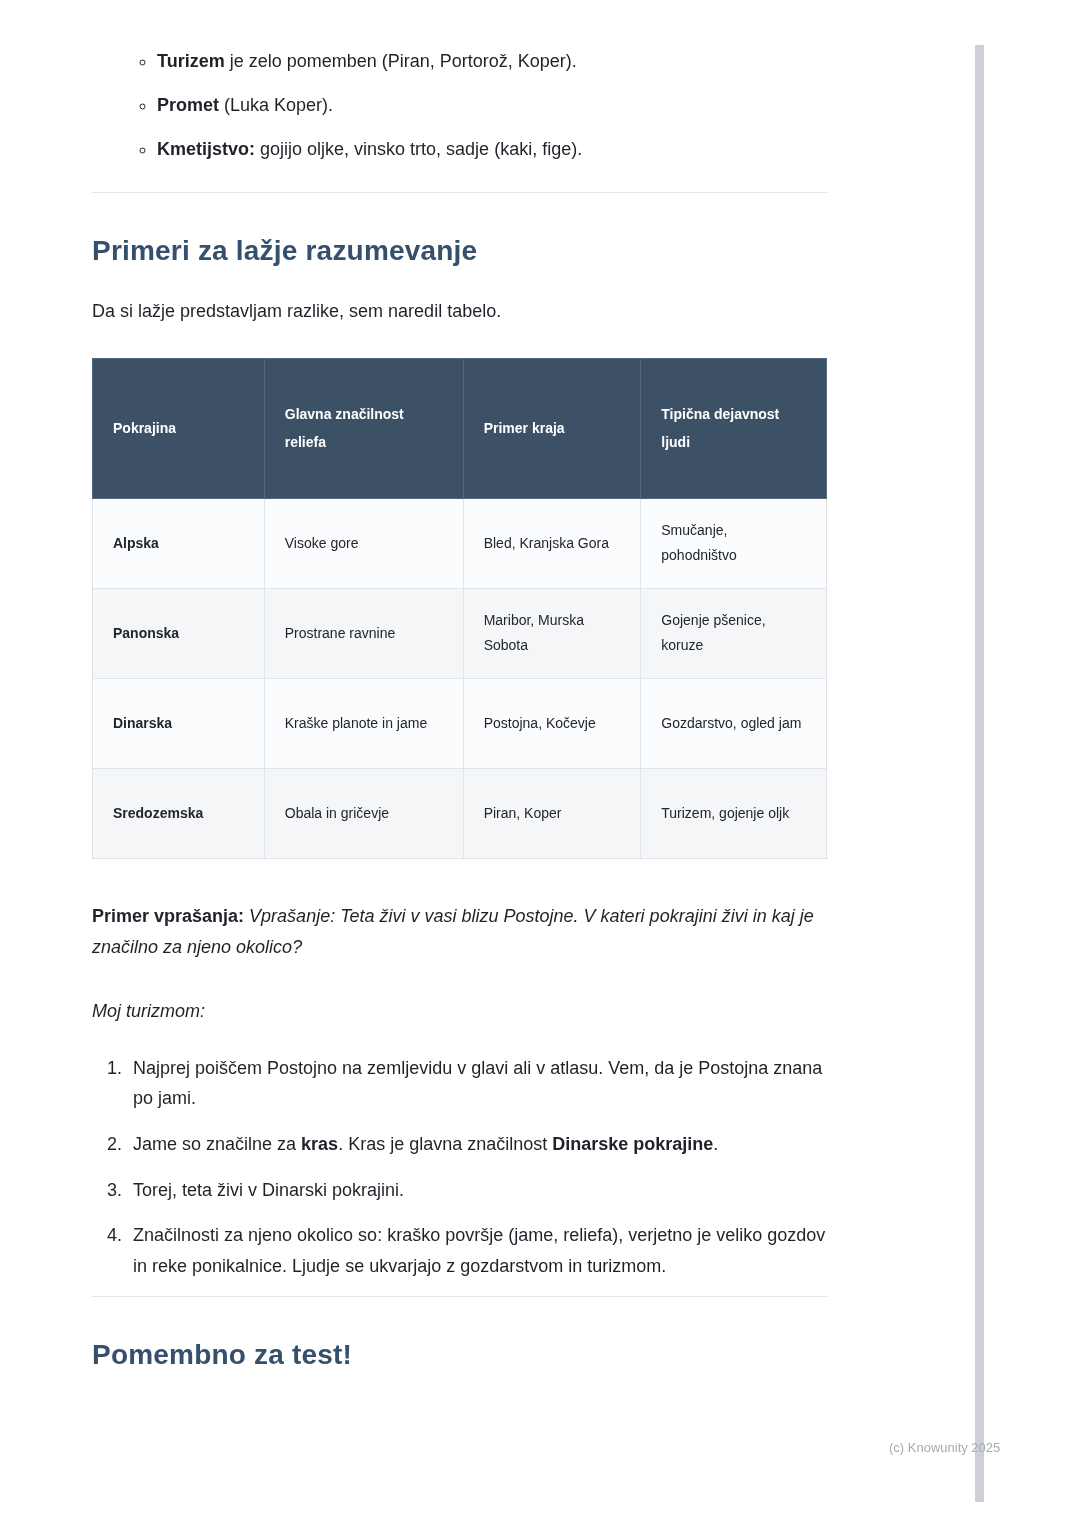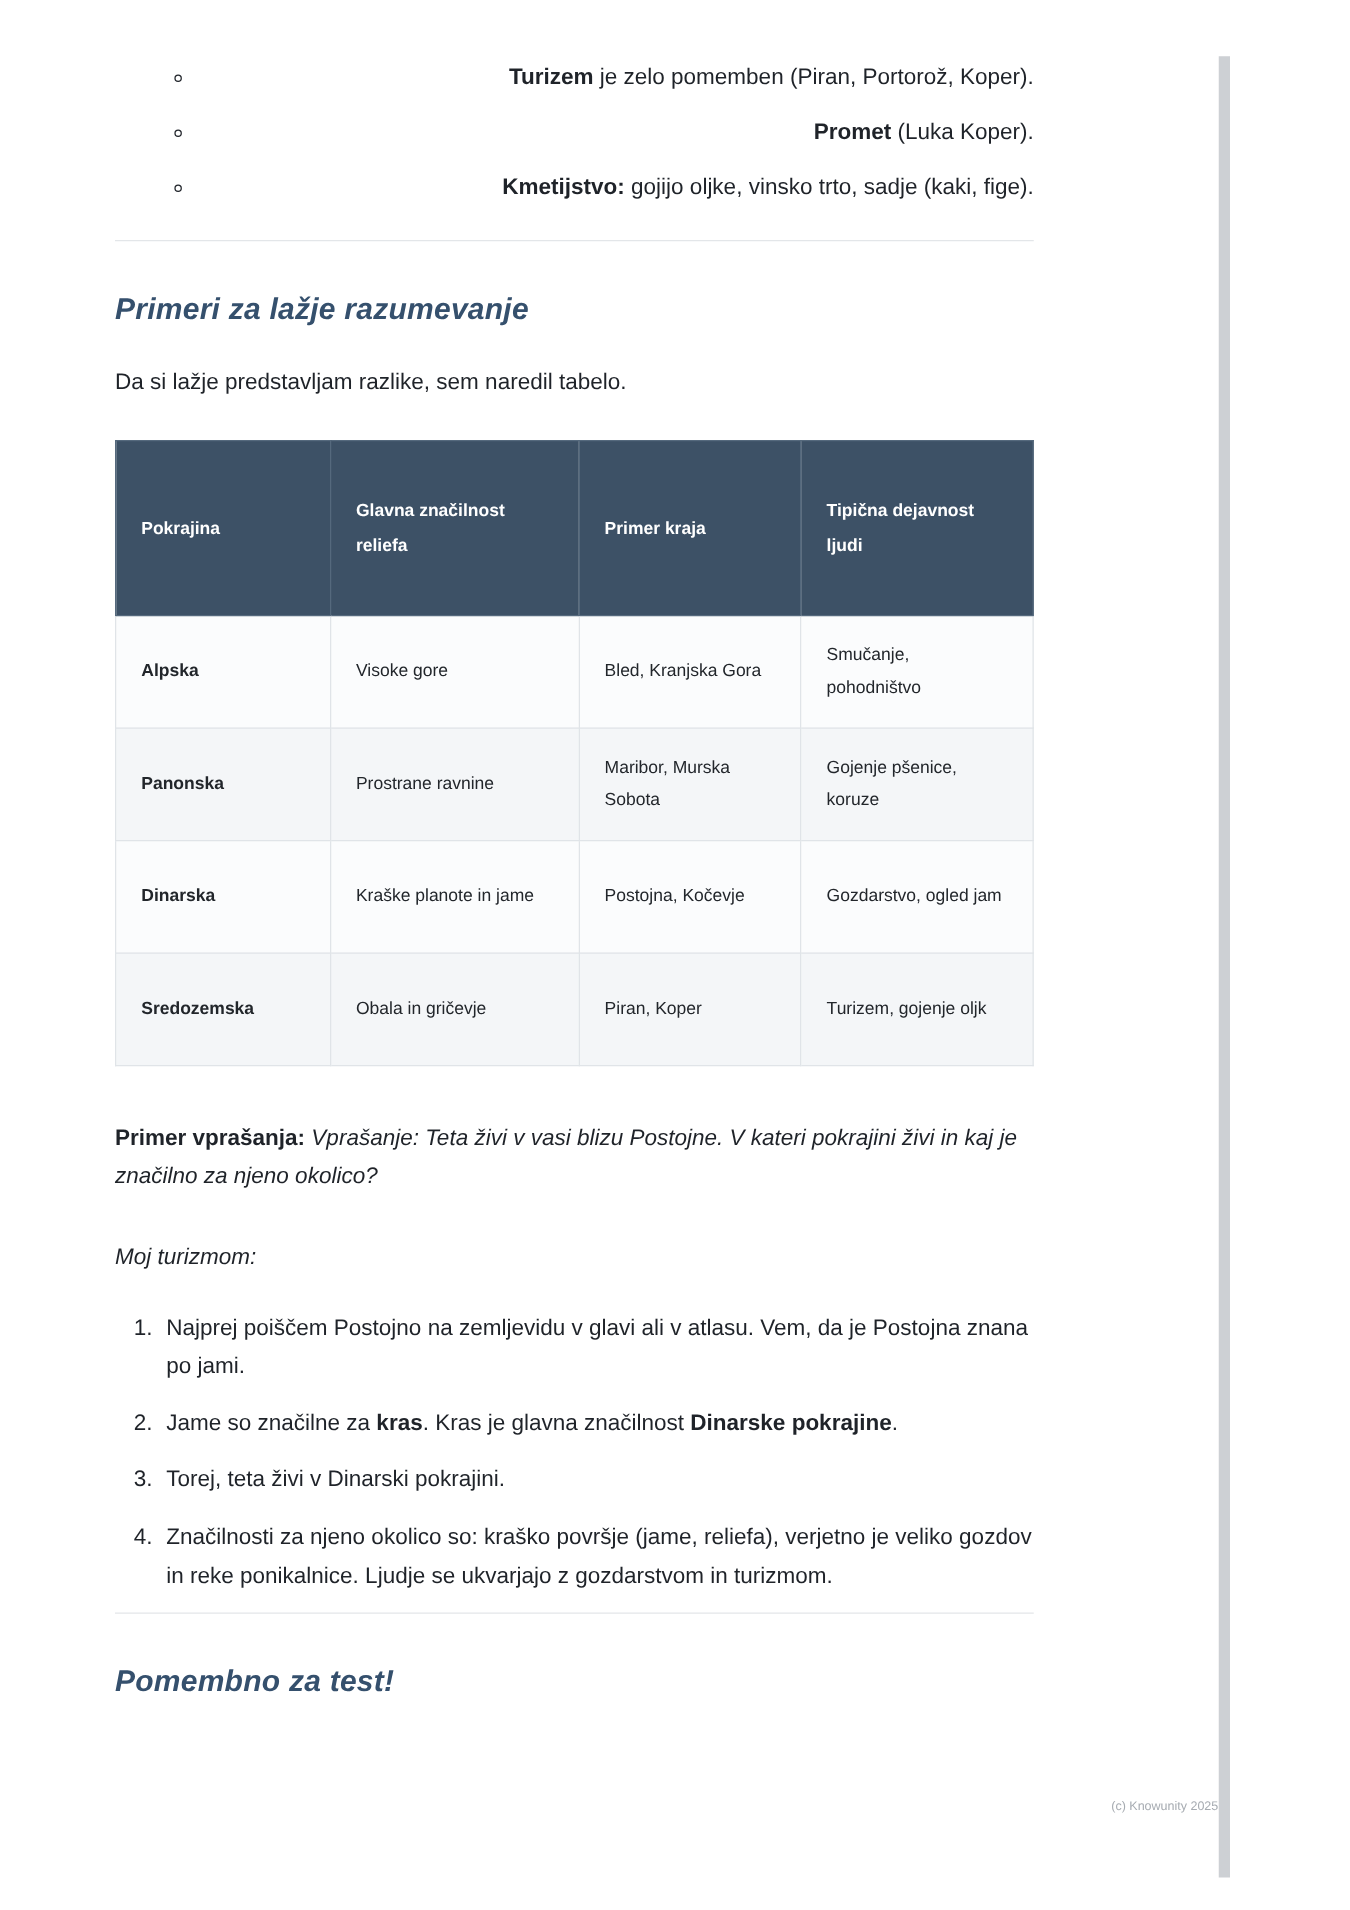--- a/index.html
+++ b/index.html
@@ -15,33 +15,32 @@
     position: absolute;
     left: 92px;
     top: 48px;
     width: 735px;
     font-size: 18px;
     line-height: 1.55;
   }
   .b { font-weight: 700; }
   .i { font-style: italic; }
 
-  ul.bullets { list-style: circle; padding-left: 65px; text-align: right; }
+  ul.bullets { list-style: circle; padding-left: 65px; }
   ul.bullets li { margin-bottom: 16px; }
 
   hr.divider { border: none; border-top: 1px solid #e3e6e9; margin-top: 28px; }
   hr.divider2 { margin-top: 14px; }
 
   h2.heading {
     color: #35506d;
-    font-size: 24px;
+    font-size: 28px;
     font-weight: 700;
     margin-top: 36px;
     letter-spacing: 0.2px;
-    font-style: italic;
   }
   p.intro { margin-top: 26px; }
 
   table.regions {
     border-collapse: collapse;
     width: 100%;
     margin-top: 32px;
   }
   table.regions col.c1 { width: 23.4%; }
   table.regions col.c2 { width: 27.1%; }
@@ -78,21 +77,21 @@
     left: 975px;
     top: 45px;
     width: 9px;
     height: 1457px;
     background: #cdd0d4;
   }
   .watermark {
     position: absolute;
     left: 889px;
     top: 1440px;
-    font-size: 10px;
+    font-size: 13px;
     color: #a6abb1;
   }
 </style>
 </head>
 <body>
 
 <div class="content">
 
   <ul class="bullets">
     <li><span class="b">Turizem</span><span> je zelo pomemben (Piran, Portorož, Koper).</span></li>

